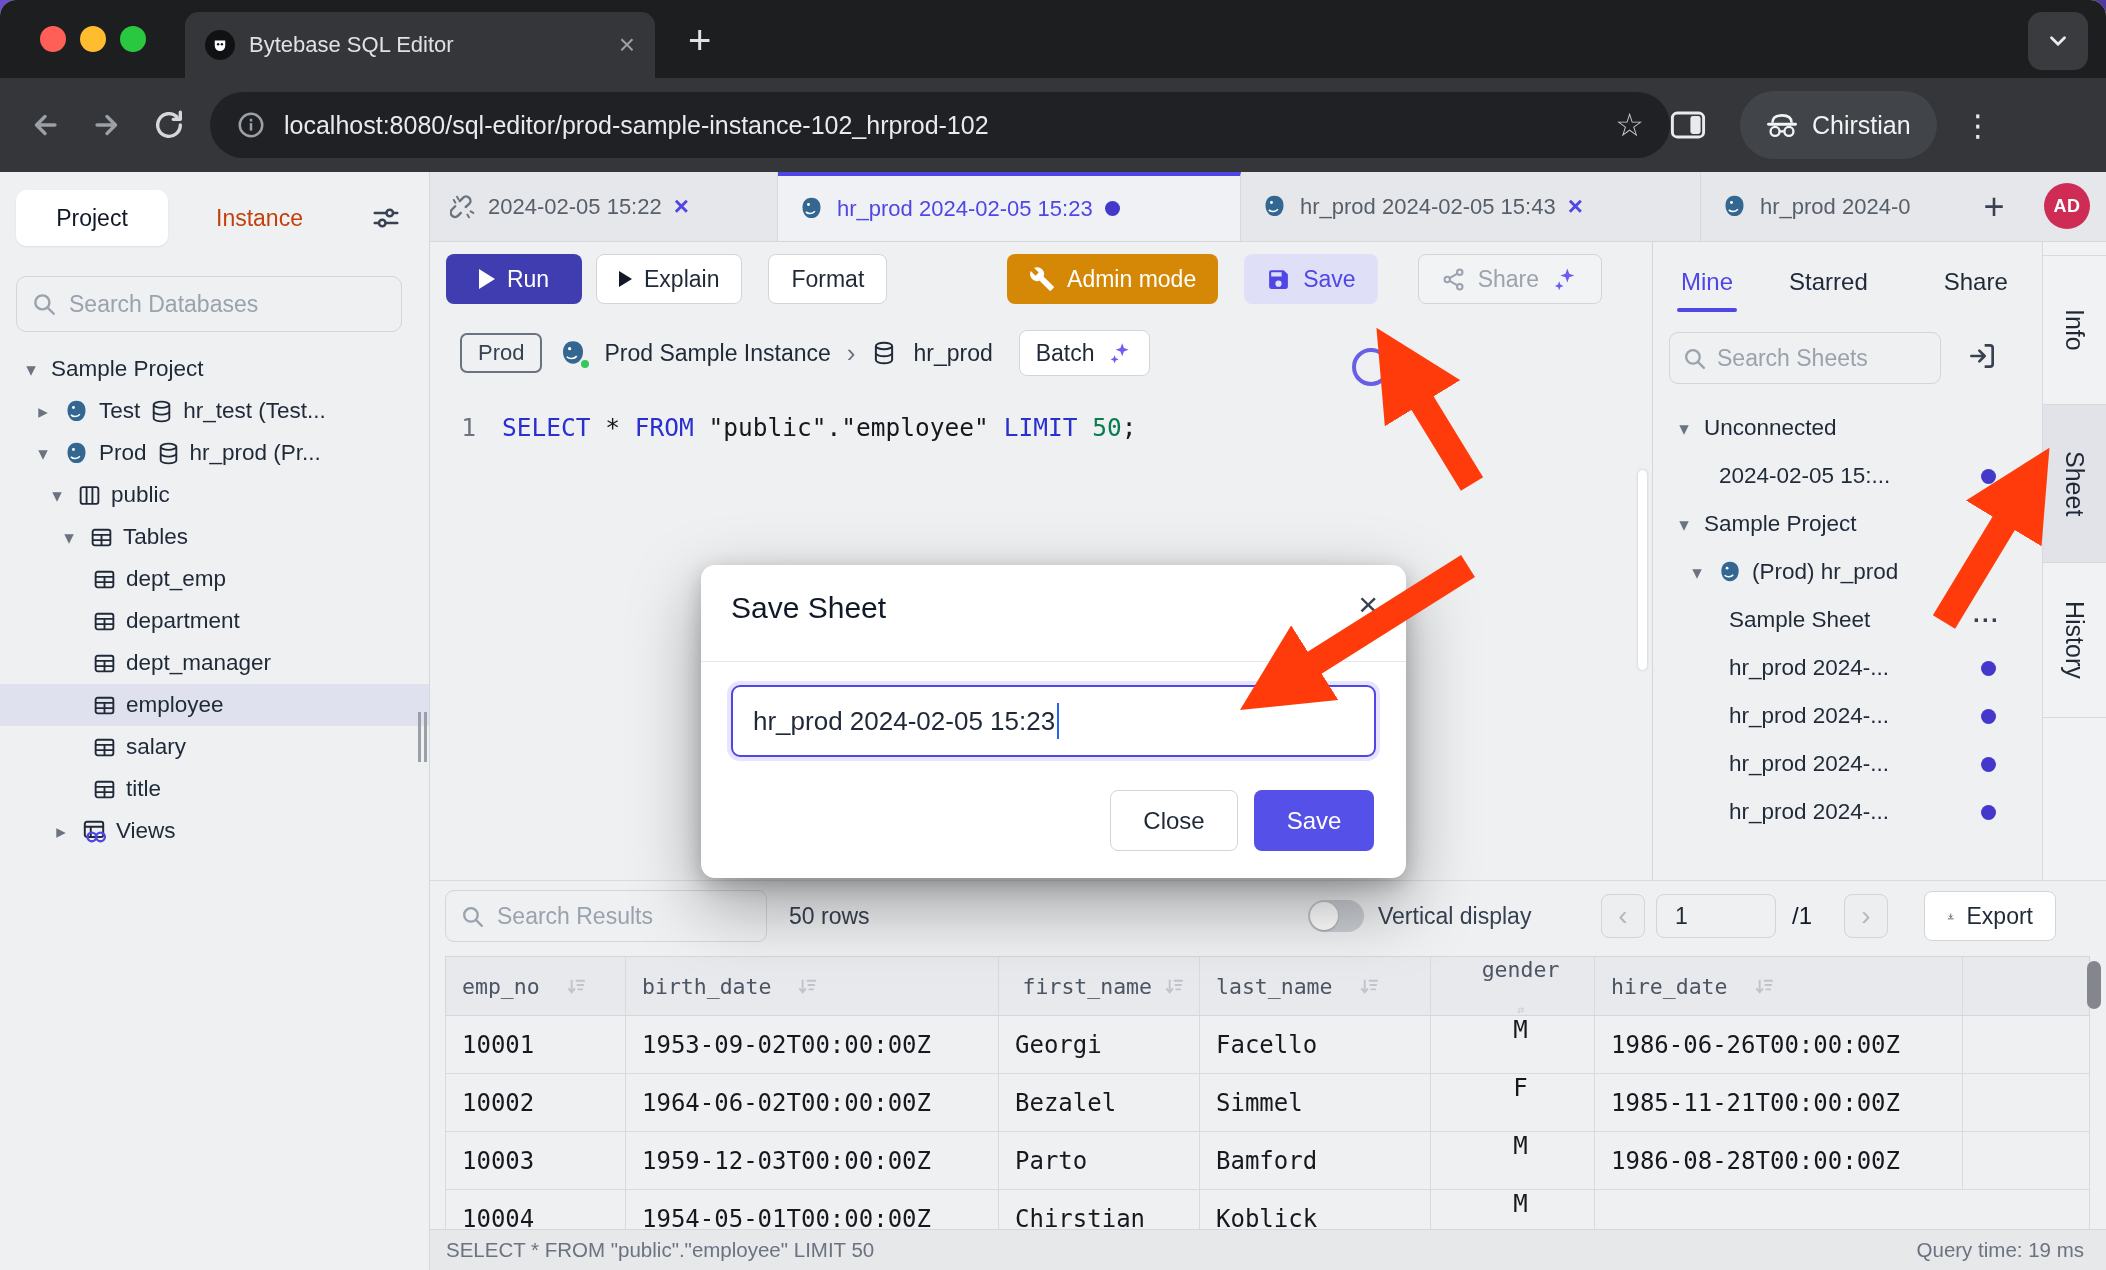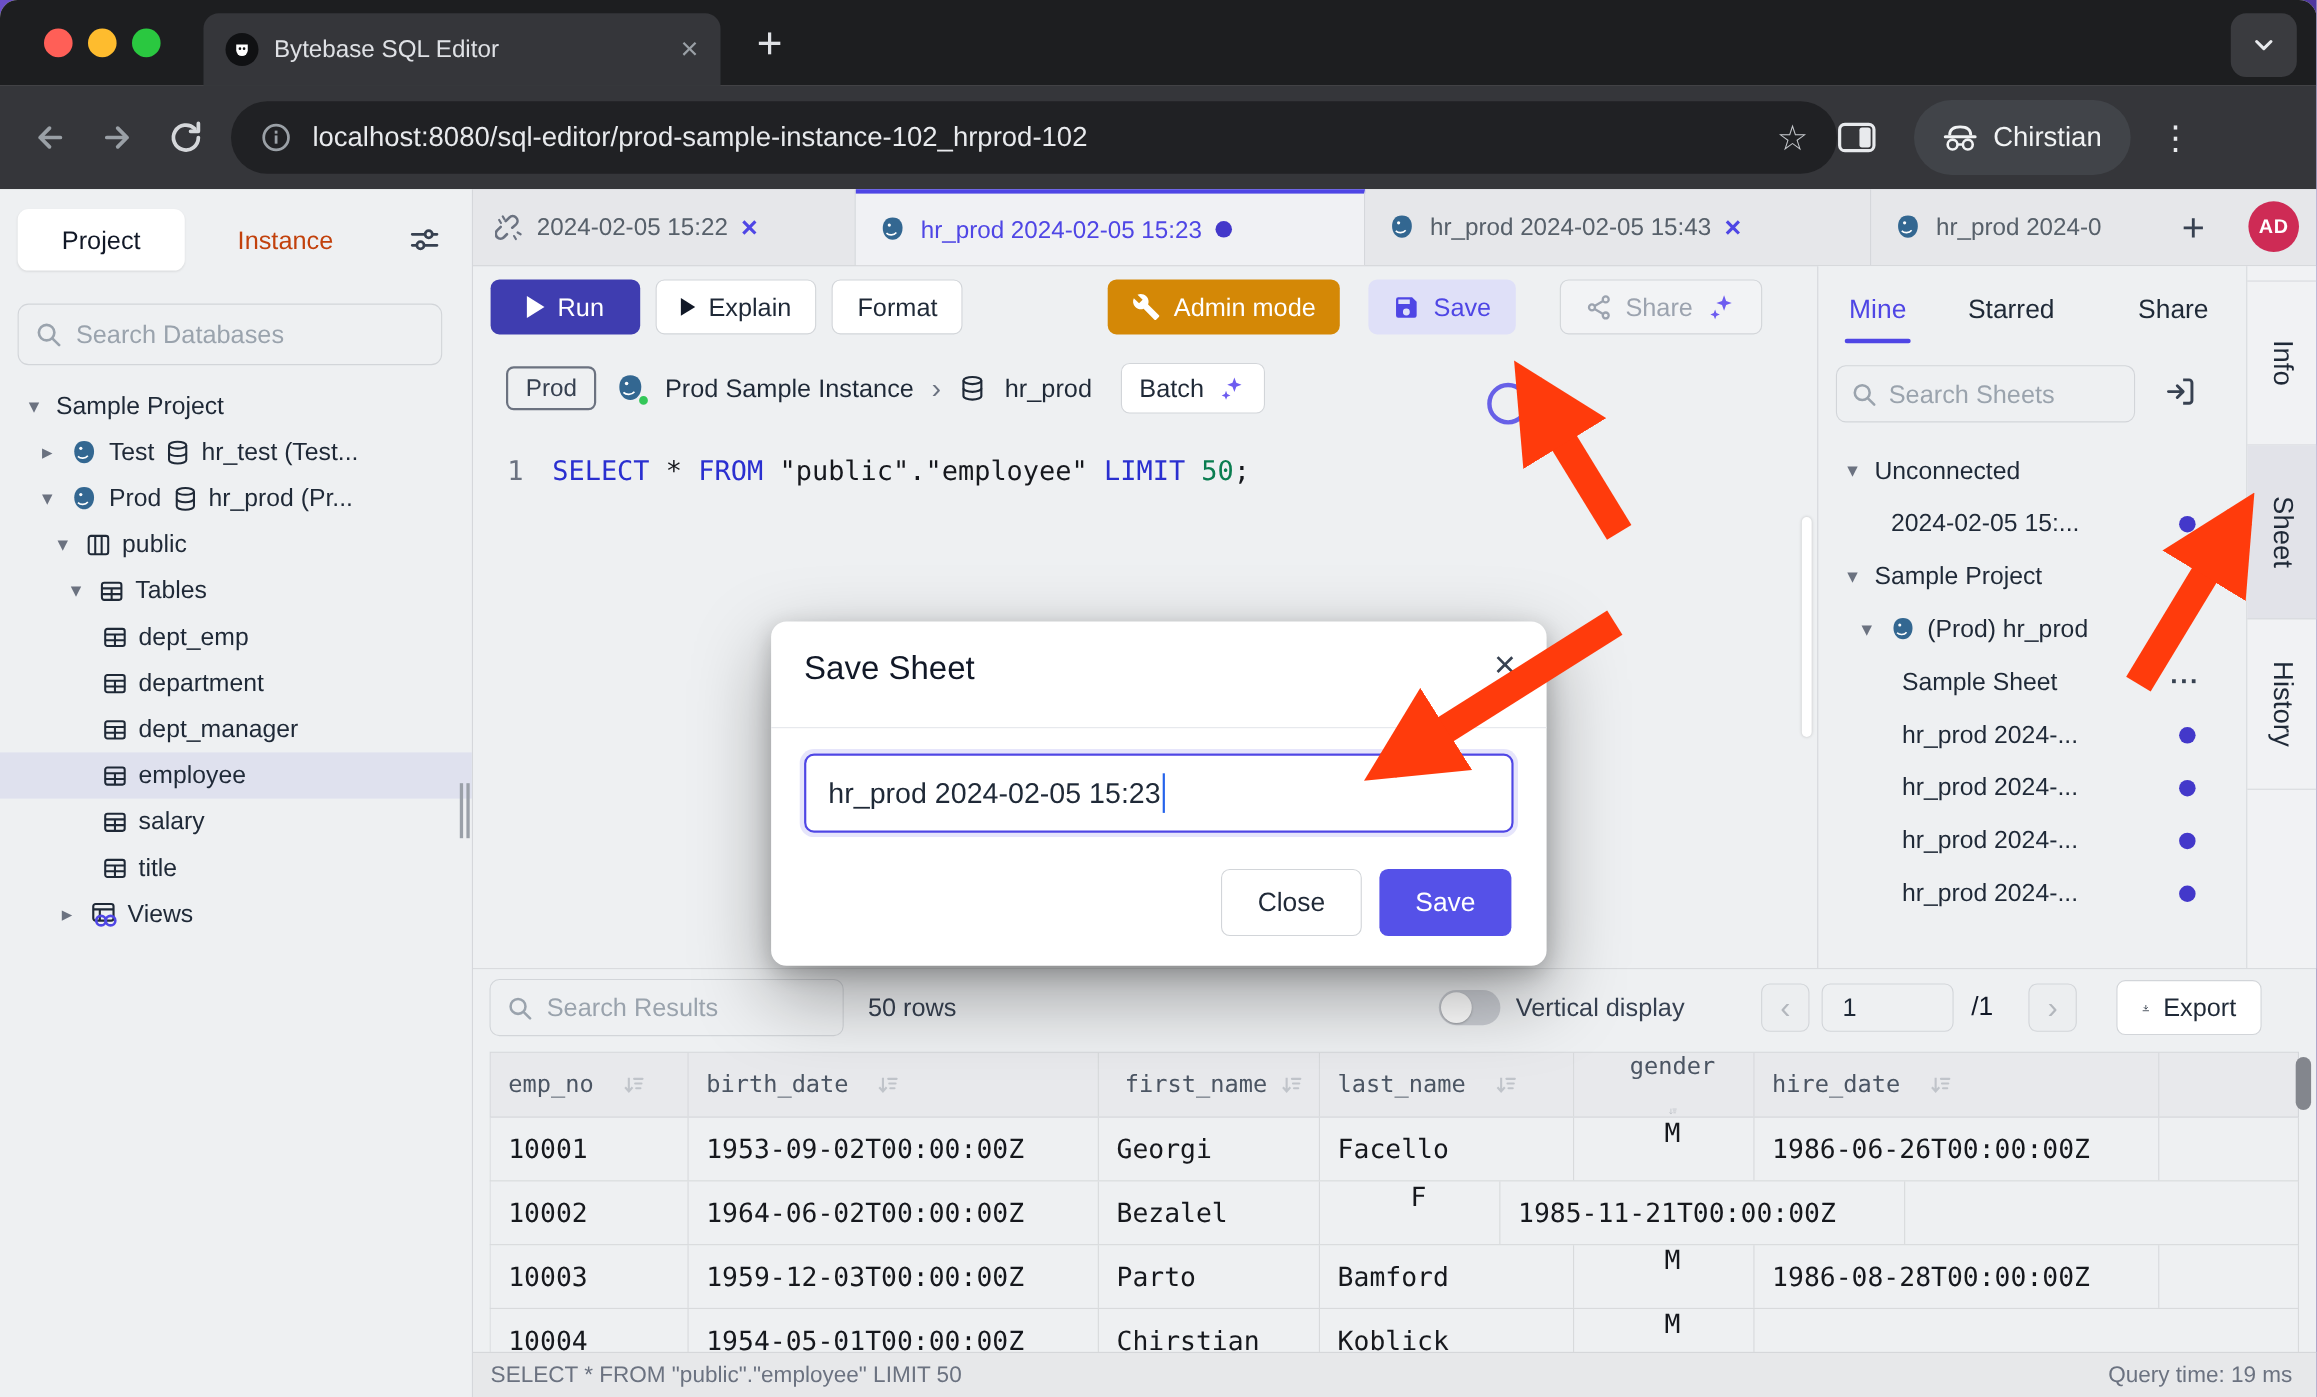--- a/index.html
+++ b/index.html
@@ -47,21 +47,21 @@
   .stab.active{background:#f0f1f4;border-top:4px solid #4f46e5;color:#4f46e5;}
   .dot{width:15px;height:15px;border-radius:50%;background:#4338ca;flex:0 0 auto;}
   .plusbtn{width:56px;display:flex;align-items:center;justify-content:center;font-size:36px;color:#374151;font-weight:300;}
   .avatar{position:absolute;right:16px;top:11px;width:46px;height:46px;border-radius:50%;background:#ce2b55;color:#fff;font-size:18px;font-weight:bold;display:flex;align-items:center;justify-content:center;letter-spacing:.5px;}
 
   
   .toolbar{position:absolute;left:430px;top:242px;width:1222px;height:74px;display:flex;align-items:center;padding:0 50px 0 16px;}
   .btn{height:50px;border-radius:8px;display:flex;align-items:center;justify-content:center;gap:12px;font-size:23px;padding:0 22px;background:#fff;border:1px solid #d2d5d9;color:#1f2937;}
   .btn-run{background:#3f3db0;border:none;color:#fff;width:136px;font-weight:500;}
   .btn-explain{margin-left:14px;}
-  .btn-format{margin-left:14px;}
+  .btn-format{margin-left:26px;}
   .btn-admin{margin-left:auto;background:#d48806;border:none;color:#fff;font-weight:500;}
   .btn-save{margin-left:26px;background:#dfe0f8;border:none;color:#4f46e5;font-weight:500;}
   .btn-share{margin-left:40px;color:#9ca3af;background:#f2f3f5;}
   .tri{width:0;height:0;border-style:solid;}
   .tri-w{border-width:10px 0 10px 16px;border-color:transparent transparent transparent #fff;}
   .tri-b{border-width:8px 0 8px 13px;border-color:transparent transparent transparent #111827;}
 
   
   .crumbs{position:absolute;left:430px;top:316px;width:1222px;height:74px;display:flex;align-items:center;padding-left:30px;gap:16px;font-size:23px;color:#1f2937;}
   .envbadge{border:2px solid #6b7280;border-radius:7px;padding:5px 16px;font-size:22px;color:#374151;}
@@ -591,20 +591,21 @@
         <div class="cell c2">Georgi</div>
         <div class="cell c3">Facello</div>
         <div class="cell c4">M</div>
         <div class="cell c5">1986-06-26T00:00:00Z</div>
         <div class="cell c6"></div>
       </div>
       <div class="g-row">
         <div class="cell c0">10002</div>
         <div class="cell c1">1964-06-02T00:00:00Z</div>
         <div class="cell c2">Bezalel</div>
+        <div class="cell c3">Simmel</div>
         <div class="cell c4">F</div>
         <div class="cell c5">1985-11-21T00:00:00Z</div>
         <div class="cell c6"></div>
       </div>
       <div class="g-row">
         <div class="cell c0">10003</div>
         <div class="cell c1">1959-12-03T00:00:00Z</div>
         <div class="cell c2">Parto</div>
         <div class="cell c3">Bamford</div>
         <div class="cell c4">M</div>

